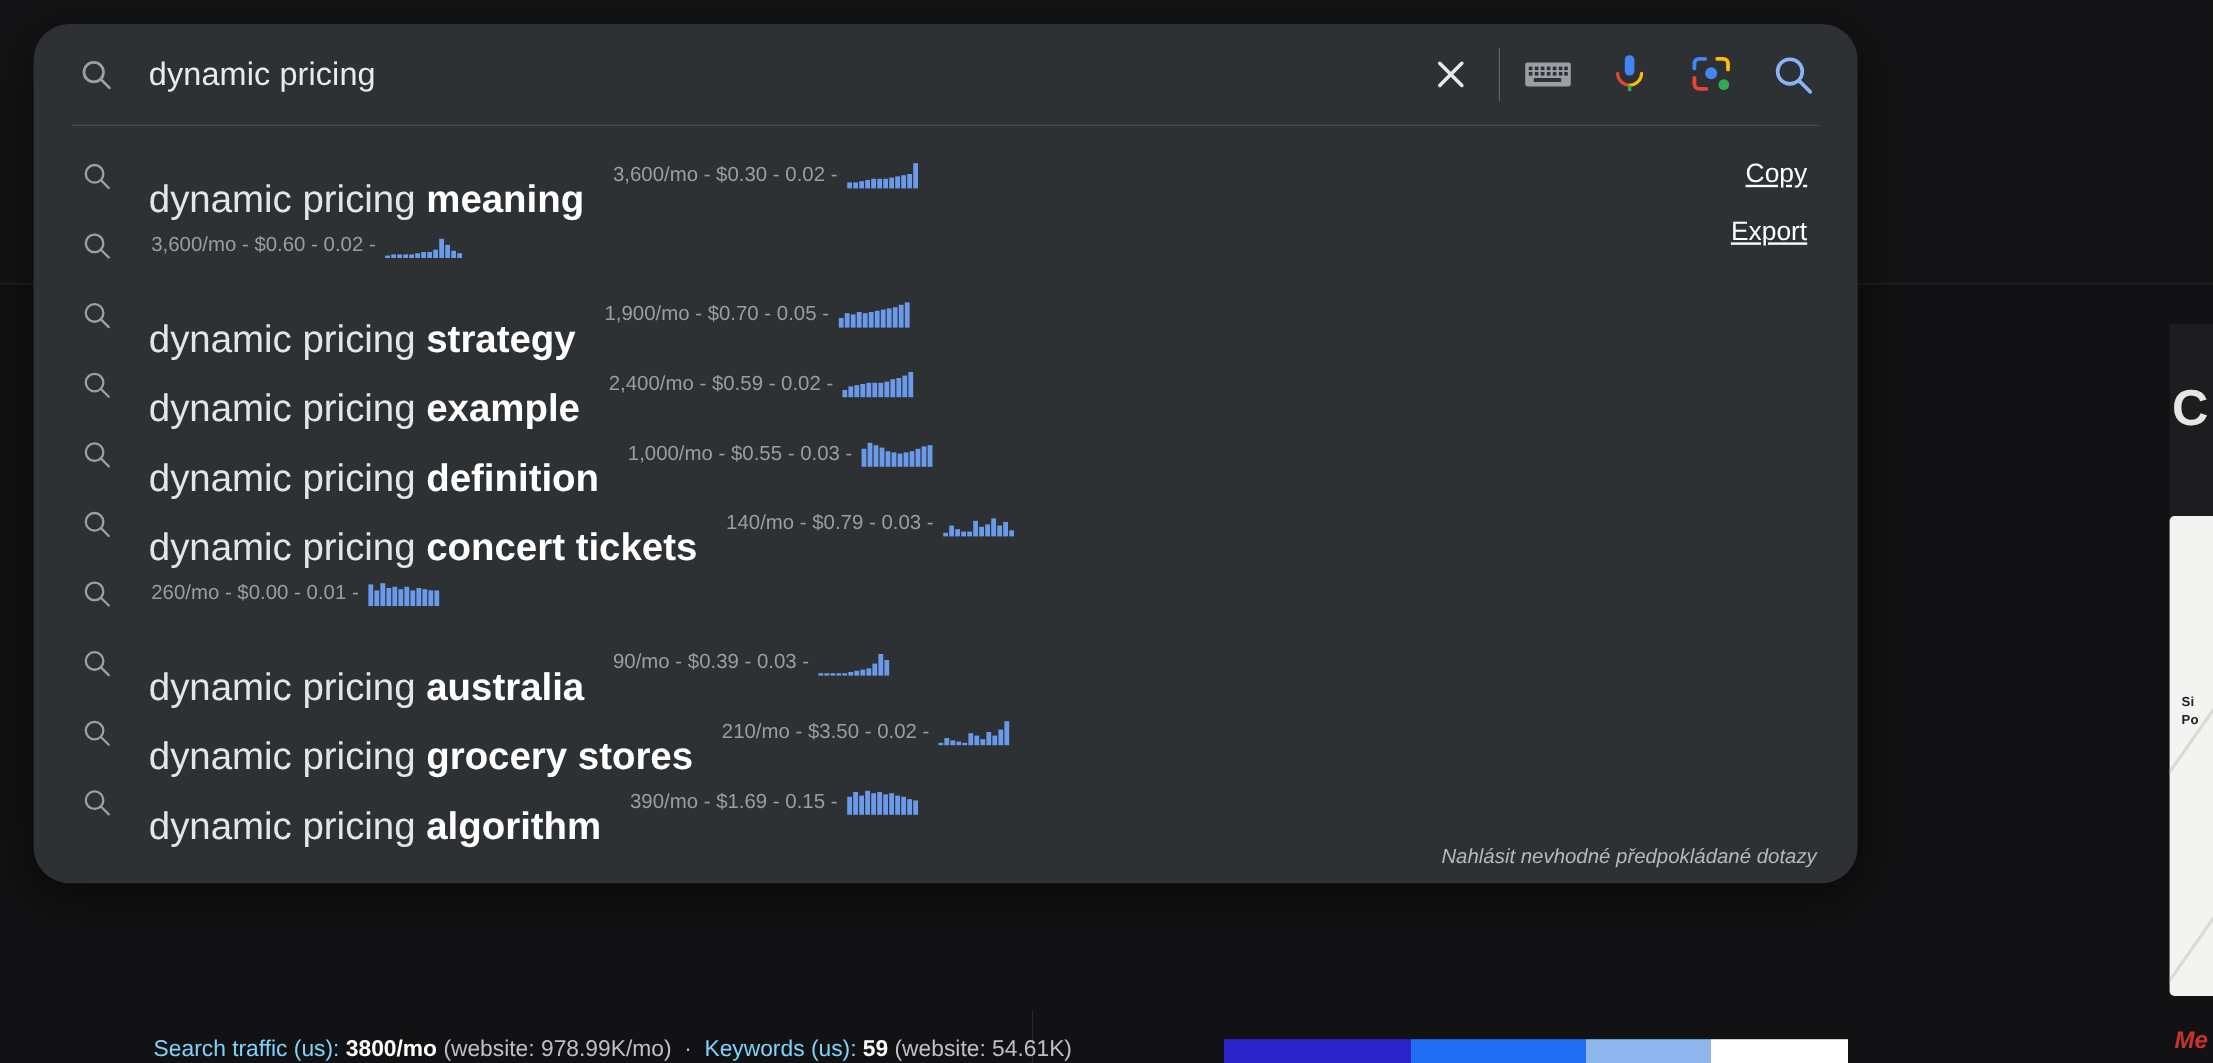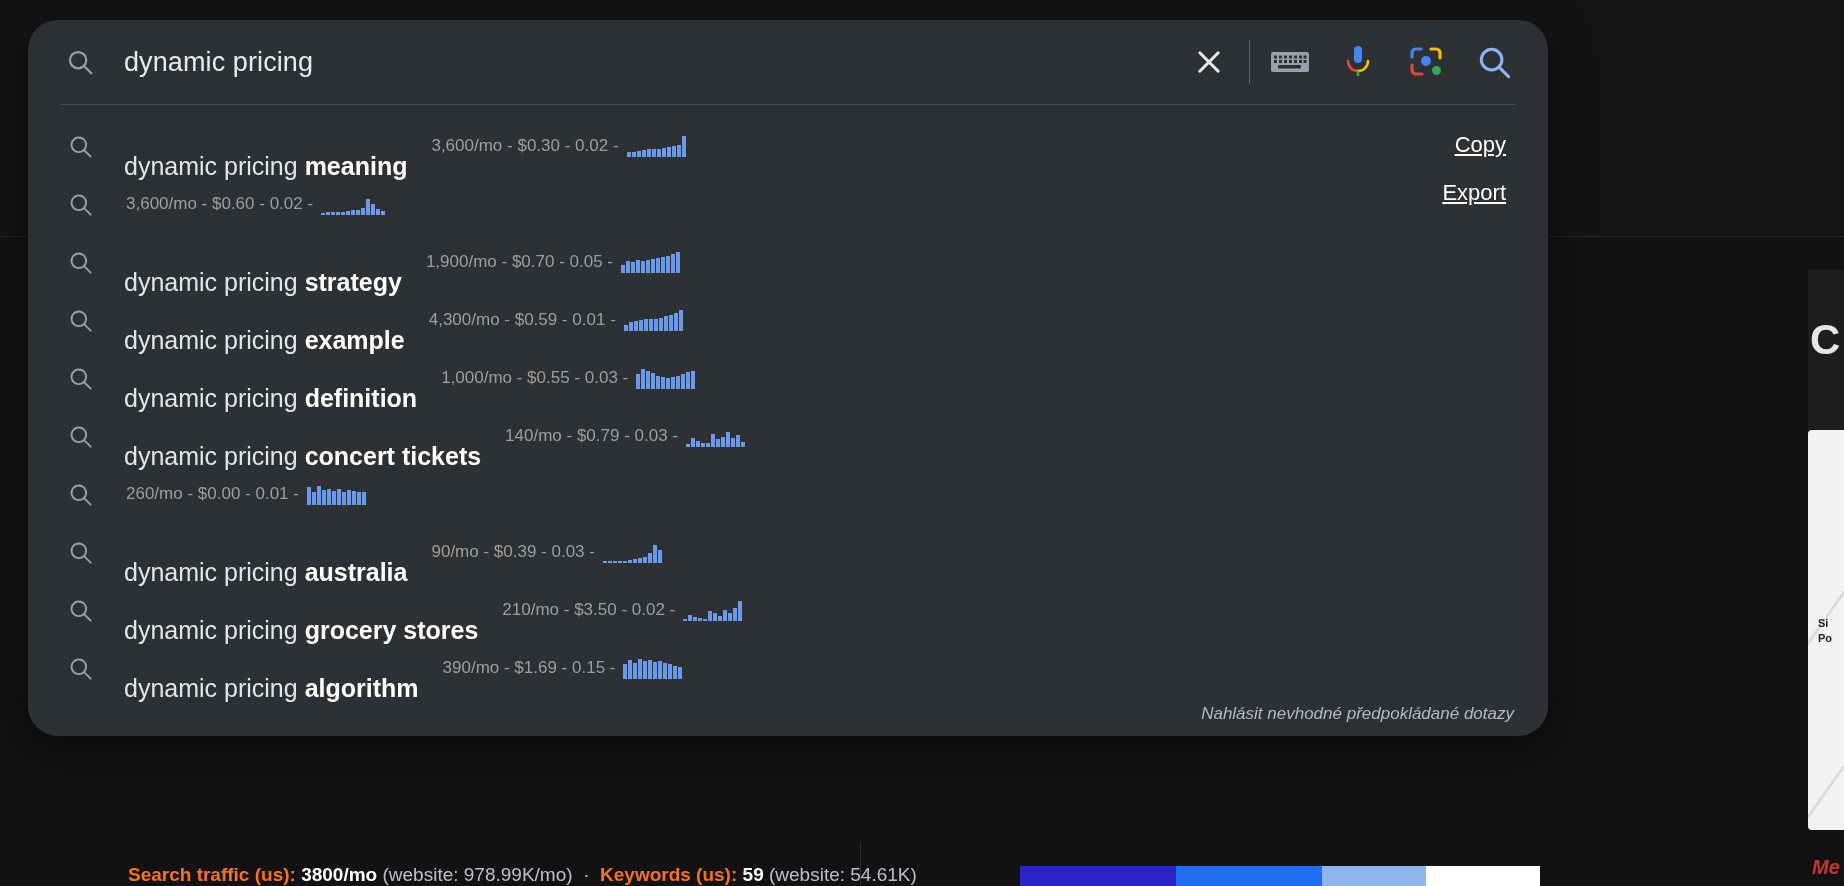--- a/index.html
+++ b/index.html
@@ -40,21 +40,20 @@
       linear-gradient(125deg, transparent 84%, #d9d9d6 84.4%, #d9d9d6 85%, transparent 85.4%);
   }
   .bg-white-card .card-text {
     position: absolute;
     left: 10px; top: 148px;
     font-size: 11px;
     font-weight: bold;
     color: #222;
     line-height: 15px;
     white-space: nowrap;
-    margin-top: 38px;
   }
   .bg-dark-head {
     position: absolute;
     left: 1808px; top: 270px;
     width: 40px; height: 160px;
     background: #1d1d1f;
   }
   .bg-dark-head .head-glyph {
     position: absolute;
     left: 2px; top: 46px;
@@ -79,21 +78,21 @@
     width: 520px; height: 20px;
     background: linear-gradient(90deg, #2a24c8 0 30%, #1f6df0 30% 58%, #8fb5ef 58% 78%, #ffffff 78% 100%);
   }
   .bg-bottom-text {
     position: absolute;
     left: 128px; top: 864px;
     font-size: 19px;
     color: #dfe3ea;
     white-space: nowrap;
   }
-  .bg-bottom-text .lbl { color: #f97316; font-weight: bold; }
+  .bg-bottom-text .lbl { color: #7dd3fc; }
   .bg-bottom-text .val { color: #ffffff; font-weight: bold; }
   .bg-bottom-text .muted { color: #bcc0c6; }
   .bg-vline {
     position: absolute;
     left: 860px; top: 842px;
     width: 1px; height: 44px;
     background: #2a2a2c;
   }
 
   
@@ -175,21 +174,21 @@
   .sugg-icon {
     width: 44px;
     flex: 0 0 44px;
     display: flex;
     align-items: center;
     justify-content: center;
     color: #9aa0a6;
   }
   .sugg-text {
     margin-left: 22px;
-    font-size: 25px;
+    font-size: 32px;
     color: #e3e5e8;
     white-space: nowrap;
     flex: 0 0 auto;
     margin-top: 40px;
   }
   .sugg-text b { font-weight: bold; color: #ffffff; }
   .sugg-metrics {
     margin-left: 24px;
     font-size: 17px;
     color: #9d9d9d;
@@ -432,21 +431,21 @@
       </div>
       <div class="sugg-row">
         <span class="sugg-icon">
           <svg width="27" height="27" viewBox="0 0 24 24" fill="none" stroke="currentColor" stroke-width="1.7">
             <circle cx="10.5" cy="10.5" r="6.5"></circle>
             <line x1="15.4" y1="15.4" x2="21" y2="21" stroke-linecap="round"></line>
           </svg>
         </span>
         <span class="sugg-text"><span>dynamic pricing </span><b>example</b></span>
         <span class="sugg-metrics">
-          <span>4,300/mo - $0.59 - 0.01 -</span>
+          <span>2,400/mo - $0.59 - 0.02 -</span>
           <span class="spark">
             <i style="height: 6px;"></i>
             <i style="height: 9px;"></i>
             <i style="height: 10px;"></i>
             <i style="height: 11px;"></i>
             <i style="height: 12px;"></i>
             <i style="height: 12px;"></i>
             <i style="height: 12px;"></i>
             <i style="height: 13px;"></i>
             <i style="height: 15px;"></i>

